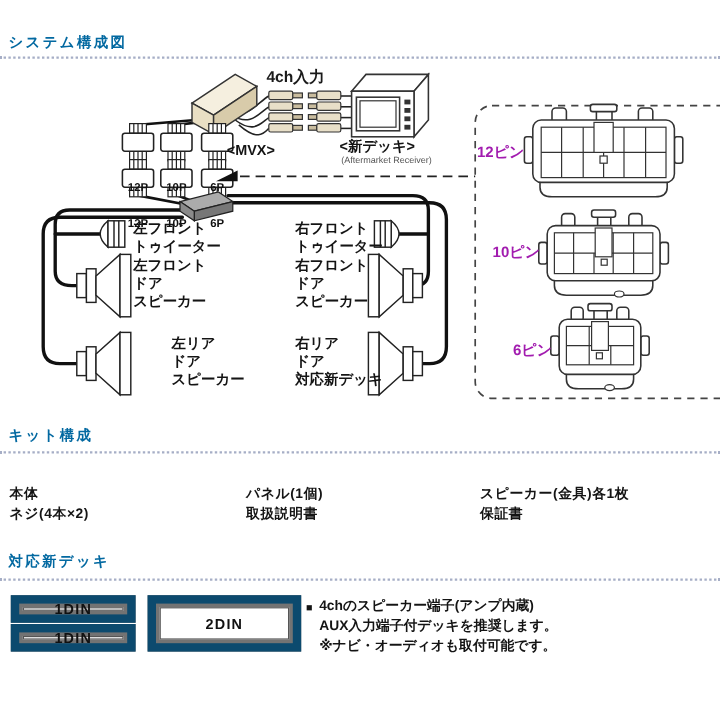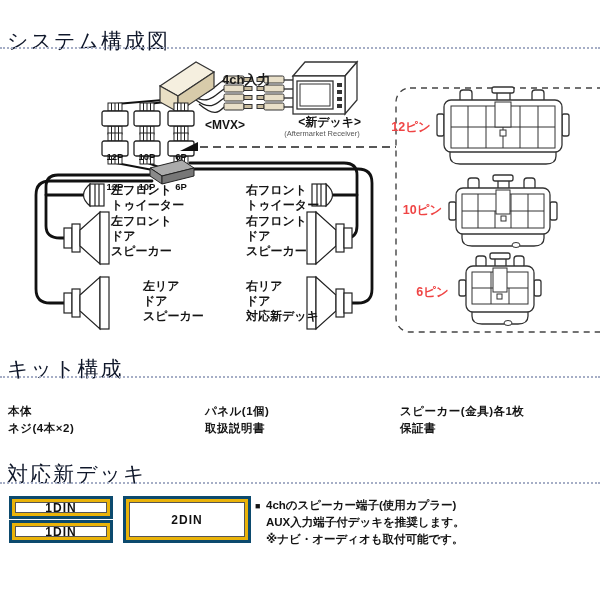--- a/index.html
+++ b/index.html
@@ -1,38 +1,38 @@
 <!DOCTYPE html>
 <html><head>
 <meta charset="utf-8">
 <style>
   html,body{margin:0;padding:0;background:#fff;}
   #page{position:relative;width:600px;height:600px;background:#ffffff;overflow:hidden;
         font-family:"Liberation Sans","DejaVu Sans",sans-serif;color:#1a1a1a;}
   .abs{position:absolute;}
   svg{position:absolute;left:0;top:0;}
-  .hdr{font-size:21px;font-weight:normal;color:#0f172a;letter-spacing:2px;}
+  .hdr{font-size:12px;font-weight:bold;color:#0369a1;letter-spacing:2px;}
   .dotline{width:600px;height:0;border-top:2px dotted #a6aec6;left:0;}
   .lbl{font-size:12px;line-height:15px;font-weight:600;white-space:pre-line;color:#141414;}
   .clbl{font-size:9.5px;font-weight:bold;width:26px;height:15px;display:flex;
         align-items:center;justify-content:center;color:#111;margin-top:38px;}
-  .pinlbl{font-size:12.5px;font-weight:600;text-align:center;color:#ef4444;}
+  .pinlbl{font-size:12.5px;font-weight:600;text-align:right;color:#a21caf;}
   .kit{font-size:11.5px;font-weight:600;letter-spacing:0.5px;color:#141414;}
   .ctitle{width:138px;height:22px;border:1.5px solid #333;background:#fff;
           display:flex;align-items:center;justify-content:center;gap:1px;}
   .ctitle .big{font-size:13px;font-weight:bold;}
   .ctitle .small{font-size:9px;font-weight:600;}
-  .din-outer{border:3px solid #0c4a6e;background:#eab308;padding:3px;box-sizing:border-box;}
+  .din-outer{border:7px solid #0c4a6e;background:#737373;padding:3px;box-sizing:border-box;}
   .din-inner{width:100%;height:100%;background:#fff;border:1px solid #555;box-sizing:border-box;
              display:flex;align-items:center;justify-content:center;font-size:12px;font-weight:bold;
              letter-spacing:1px;color:#111;}
   .notes{font-size:11.5px;line-height:17px;font-weight:600;white-space:pre-line;color:#141414;}
   .bullet{font-size:9px;color:#141414;}
   .deck-sub{font-size:7.5px;color:#555;text-align:center;}
-  .small-label{font-size:12px;font-weight:600;text-align:right;color:#141414;}
+  .small-label{font-size:12px;font-weight:600;text-align:left;color:#141414;}
 </style>
 </head>
 <body>
 
 <div id="page">
 
   <svg width="600" height="600" viewBox="0 0 600 600">
     <defs>
       <g id="pins">
         <rect x="0" y="0" width="14" height="8" fill="#fff" stroke="#222" stroke-width="1"></rect>
@@ -268,21 +268,21 @@
       </g>
       <rect x="493" y="268" width="14" height="24" stroke-width="1"></rect>
       <rect x="497" y="294" width="5" height="5" stroke-width="1"></rect>
       <ellipse cx="508" cy="323" rx="4" ry="2.5" stroke-width="1"></ellipse>
     </g>
   </svg>
 
   <div class="abs hdr" style="left:7px;top:27px;">システム構成図</div>
   <div class="abs dotline" style="top:47px;"></div>
 
-  <div class="abs" style="left:222px;top:71px;font-size:13px;font-weight:bold;">4ch入力</div>
+  <div class="abs" style="left:222px;top:55px;font-size:13px;font-weight:bold;">4ch入力</div>
 
   <div class="abs small-label" style="left:189px;top:118px;width:56px;">&lt;MVX&gt;</div>
 
   <div class="abs small-label" style="left:283px;top:114px;width:78px;font-weight:bold;">&lt;新デッキ&gt;</div>
   <div class="abs deck-sub" style="left:270px;top:129px;width:104px;">(Aftermarket Receiver)</div>
 
   <div class="abs clbl" style="left:102px;top:111px;">12P</div>
   <div class="abs clbl" style="left:134px;top:111px;">10P</div>
   <div class="abs clbl" style="left:168px;top:111px;">6P</div>
 
@@ -328,17 +328,17 @@
     <div class="din-inner">1DIN</div>
   </div>
   <div class="abs din-outer" style="left:9px;top:520px;width:104px;height:23px;">
     <div class="din-inner">1DIN</div>
   </div>
   <div class="abs din-outer" style="left:123px;top:496px;width:128px;height:47px;">
     <div class="din-inner">2DIN</div>
   </div>
 
   <span class="abs bullet" style="left:255px;top:501px;">■</span>
-  <div class="abs notes" style="left:266px;top:497px;width:320px;">4chのスピーカー端子(使用カプラー)
+  <div class="abs notes" style="left:266px;top:497px;width:320px;">4chのスピーカー端子(アンプ内蔵)
 AUX入力端子付デッキを推奨します。
 ※ナビ・オーディオも取付可能です。</div>
 
 </div>
 
 </body></html>

